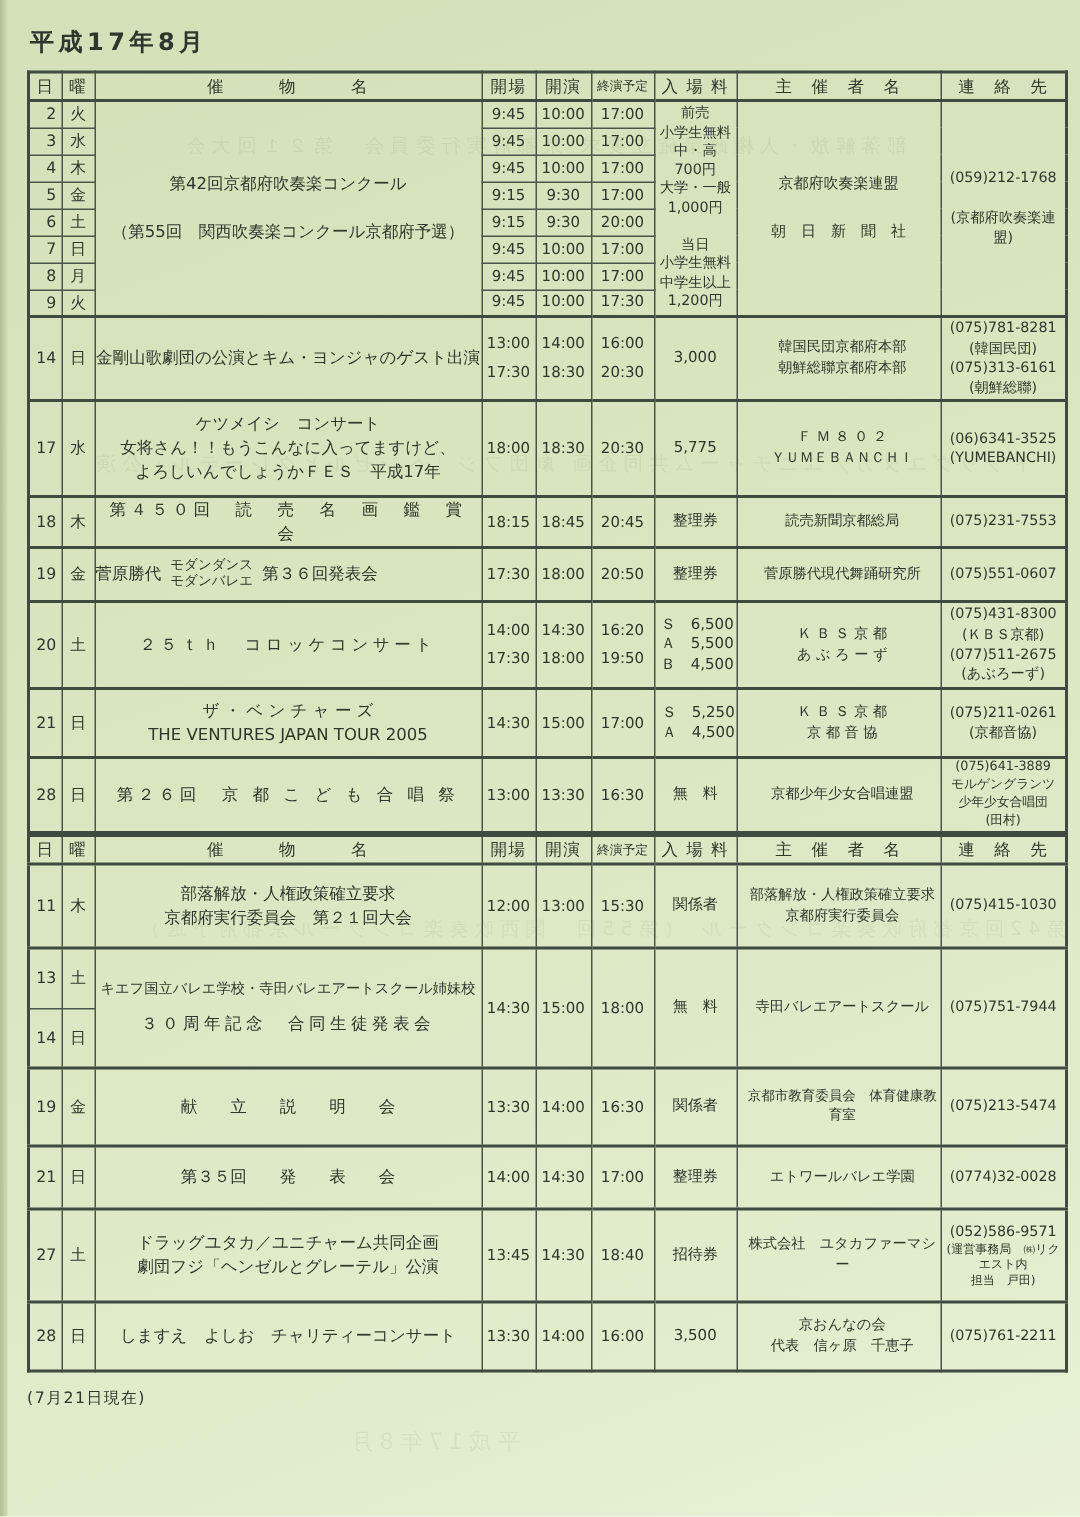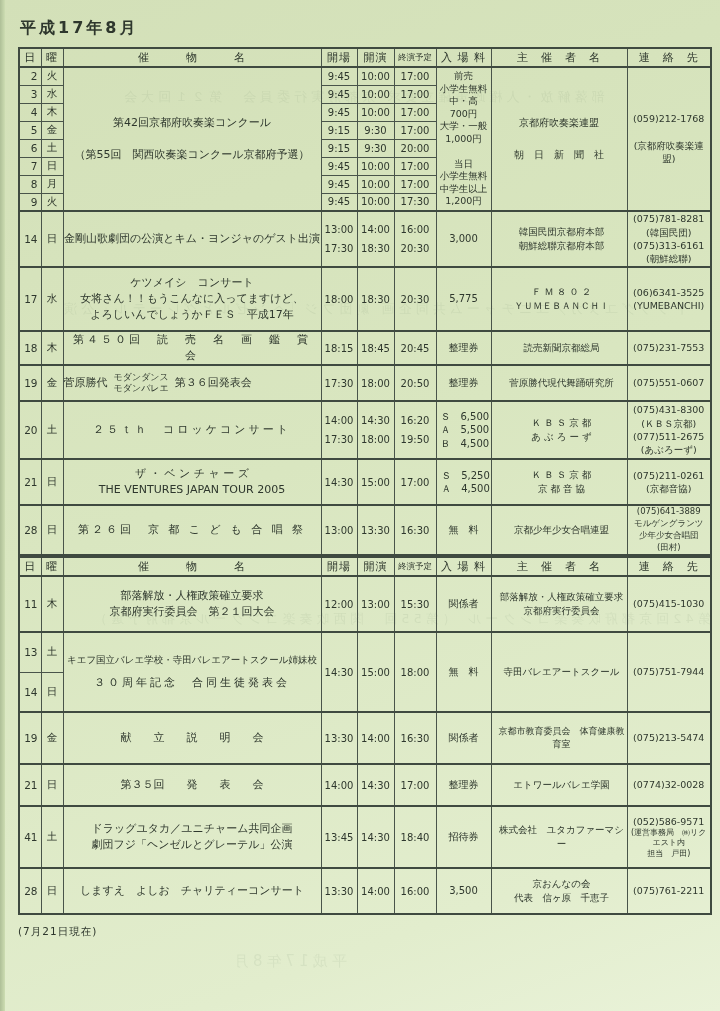--- a/index.html
+++ b/index.html
@@ -40,21 +40,21 @@
   td.ev.spread { letter-spacing:3px; }
   td.adm { font-size:10px; line-height:1.35; }
   td.adm.tiny { font-size:9.5px; line-height:1.32; }
   td.org { font-size:10px; line-height:1.6; }
   td.org.left { text-align:center; padding-left:5px; font-size:9.5px; line-height:1.5; }
   td.tel { font-size:9.5px; line-height:1.4; }
   td.tel .tel-small { display:block; font-size:8px; line-height:1.3; white-space:pre-line; }
 
   .ev-composite { display:flex; align-items:center; justify-content:flex-start; gap:6px; }
   .ev-stack { display:inline-flex; flex-direction:column; font-size:9px; line-height:1.2; }
-  .ev-sub { display:block; font-size:9.5px; letter-spacing:0; }
+  .ev-sub { display:block; font-size:9.5px; letter-spacing:0;font-family:Liberation Mono, monospace; }
   .ev-sub2 { display:block; font-size:11px; letter-spacing:3px; margin-top:8px; }
   .gap-lines { line-height:1.9; }
 
   .footer-note { font-size:10.5px; margin:10px 24px 0 0; letter-spacing:1px; }
 
   .ghost { position:absolute; transform:scaleX(-1); color:#3f5a3f; opacity:.07; filter:blur(.4px); font-size:13px; letter-spacing:4px; white-space:nowrap; pointer-events:none; }
 </style>
 </head>
 <body>
 
@@ -378,21 +378,21 @@
         <td class="ev">第３５回　　発　　表　　会</td>
         <td class="time">14:00</td>
         <td class="time">14:30</td>
         <td class="time">17:00</td>
         <td class="adm">整理券</td>
         <td class="org left">エトワールバレエ学園</td>
         <td class="tel">(0774)32-0028</td>
       </tr>
 
       <tr class="block" style="height:62px">
-        <td class="day">41</td>
+        <td class="day">27</td>
         <td class="wd">土</td>
         <td class="ev ml">ドラッグユタカ／ユニチャーム共同企画
 劇団フジ「ヘンゼルとグレーテル」公演</td>
         <td class="time">13:45</td>
         <td class="time">14:30</td>
         <td class="time">18:40</td>
         <td class="adm">招待券</td>
         <td class="org left">株式会社　ユタカファーマシー</td>
         <td class="tel">
           <span>(052)586-9571</span>

